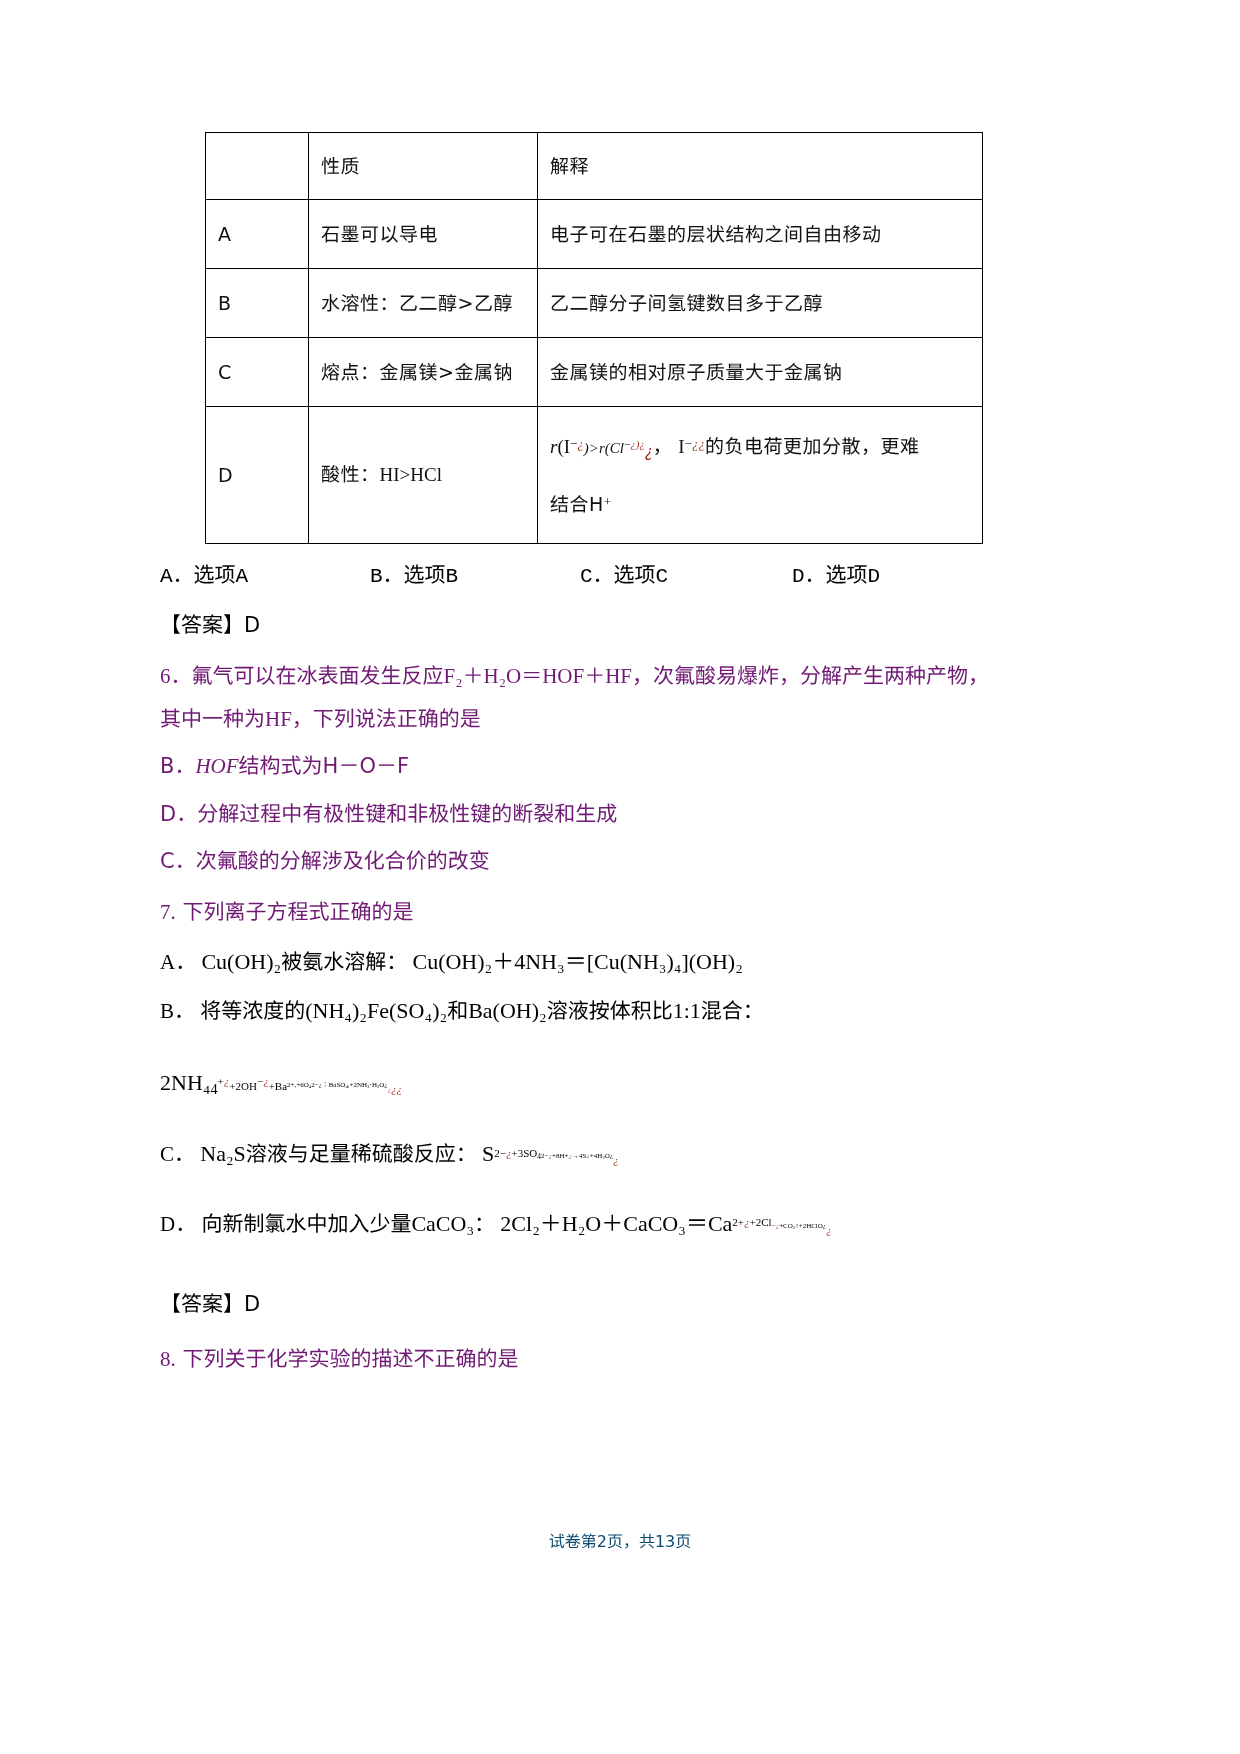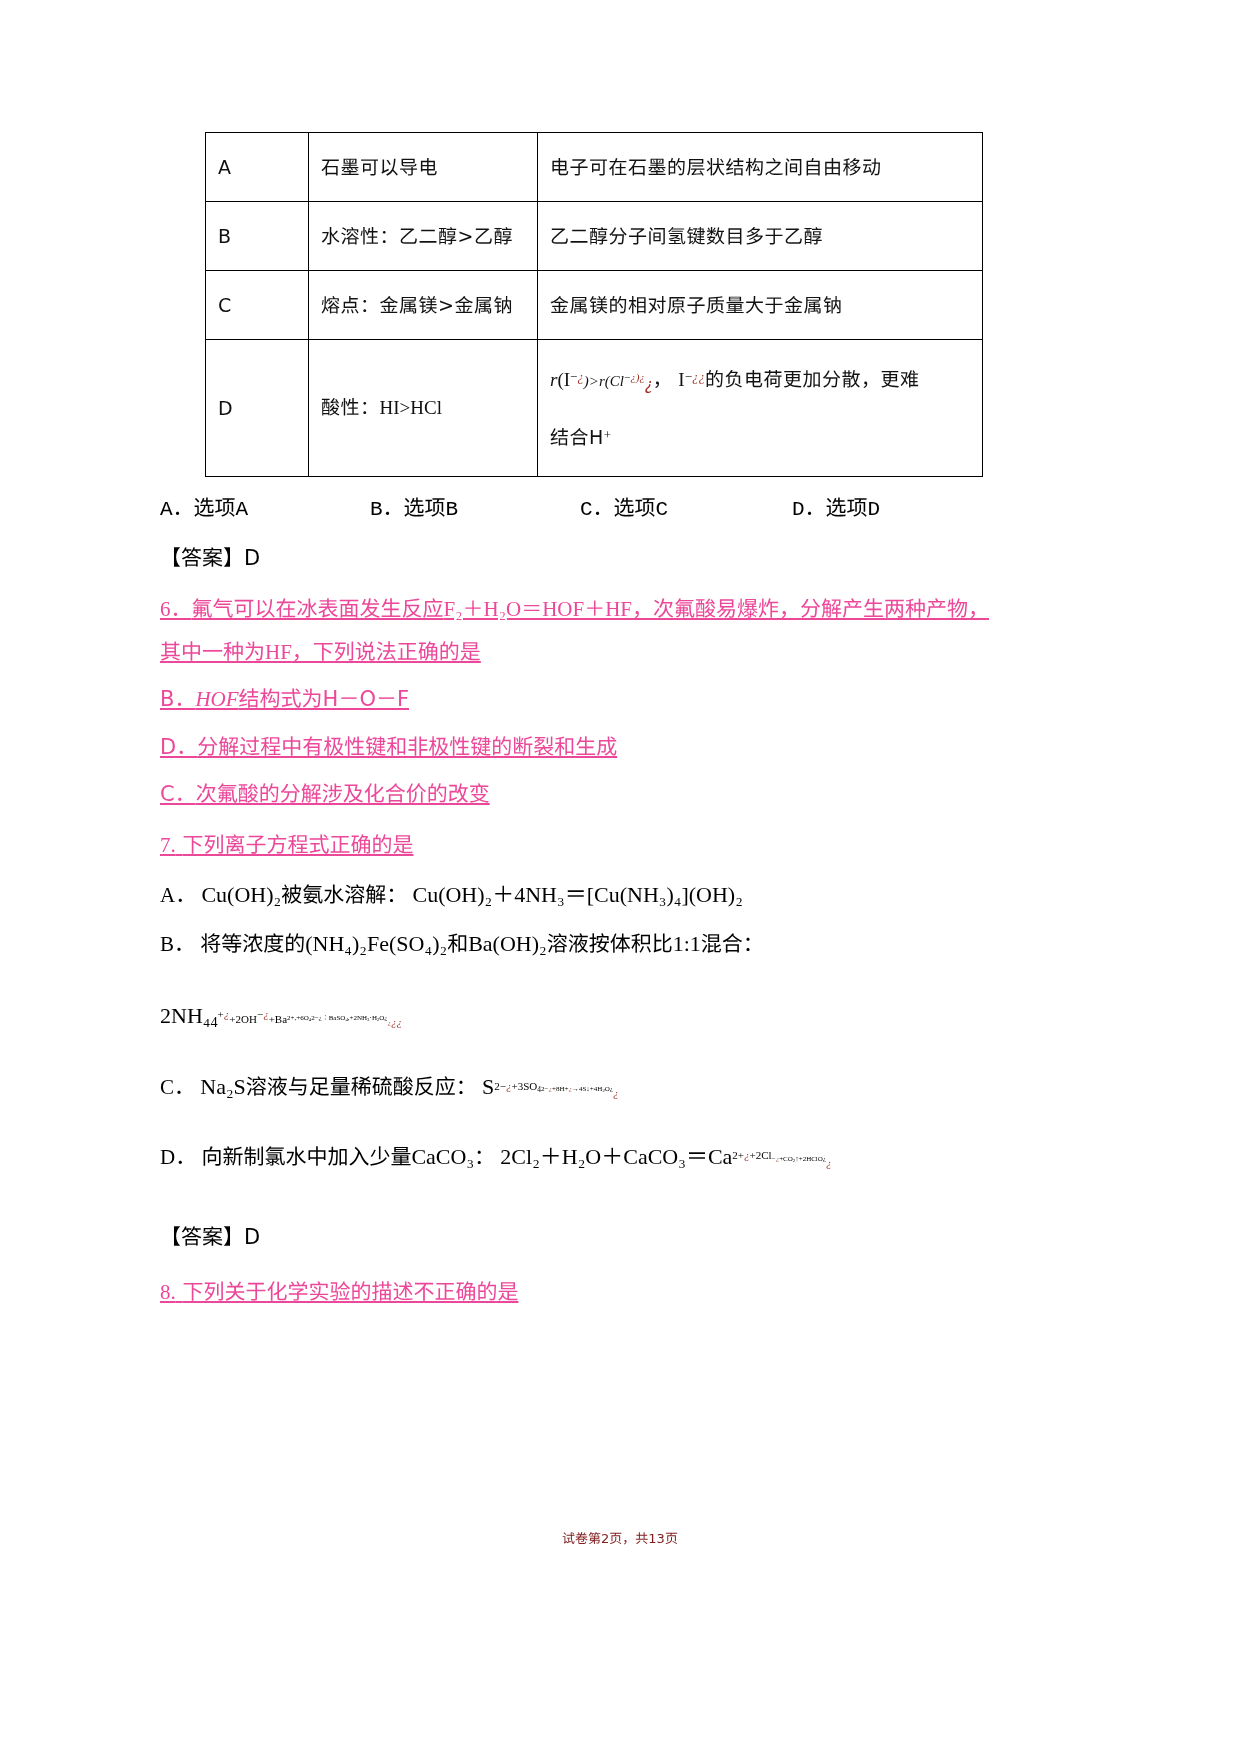--- a/index.html
+++ b/index.html
@@ -64,23 +64,22 @@
   .dcell-line1 { white-space: nowrap; font-size: 19px; }
   .dcell-line2 { margin-top: 26px; font-size: 19px; }
 
   
   .line {
     font-size: 21px;
     line-height: 1.2;
     margin: 0;
     padding: 0;
     font-family: "DejaVu Sans", "Liberation Sans", sans-serif;
-    color: #ec4899;
+    color: #701a75;
     white-space: nowrap;
-    text-decoration: underline;
   }
   .choices-row {
     display: flex;
     margin-top: 14px;
     font-size: 21px;
     font-family: Liberation Mono, monospace;
   }
   .choices-row > span { display: inline-block; }
   .ch1 { width: 210px; }
   .ch2 { width: 210px; }
@@ -97,34 +96,39 @@
   .xs-eq { font-size: 11px; }
   .xxs-eq { font-size: 7px; }
 
   
   .footer {
     position: absolute;
     left: 0;
     right: 0;
     top: 1528px;
     text-align: center;
-    font-size: 13px;
+    font-size: 16px;
     font-family: "DejaVu Sans", "Liberation Sans", sans-serif;
-    color: #7f1d1d;
+    color: #0c4a6e;
   }
 </style>
 </head>
 <body>
 
 <div id="page">
 
   <div class="content">
 
     <table class="opt-table">
       <tbody>
+        <tr class="hdr">
+          <td class="c-letter"></td>
+          <td class="c-prop cn">性质</td>
+          <td class="c-expl cn">解释</td>
+        </tr>
 
         <tr class="r-a">
           <td class="c-letter">A</td>
           <td class="c-prop cn">石墨可以导电</td>
           <td class="c-expl cn">电子可在石墨的层状结构之间自由移动</td>
         </tr>
 
         <tr class="r-b">
           <td class="c-letter">B</td>
           <td class="c-prop cn">水溶性：乙二醇&gt;乙醇</td>

